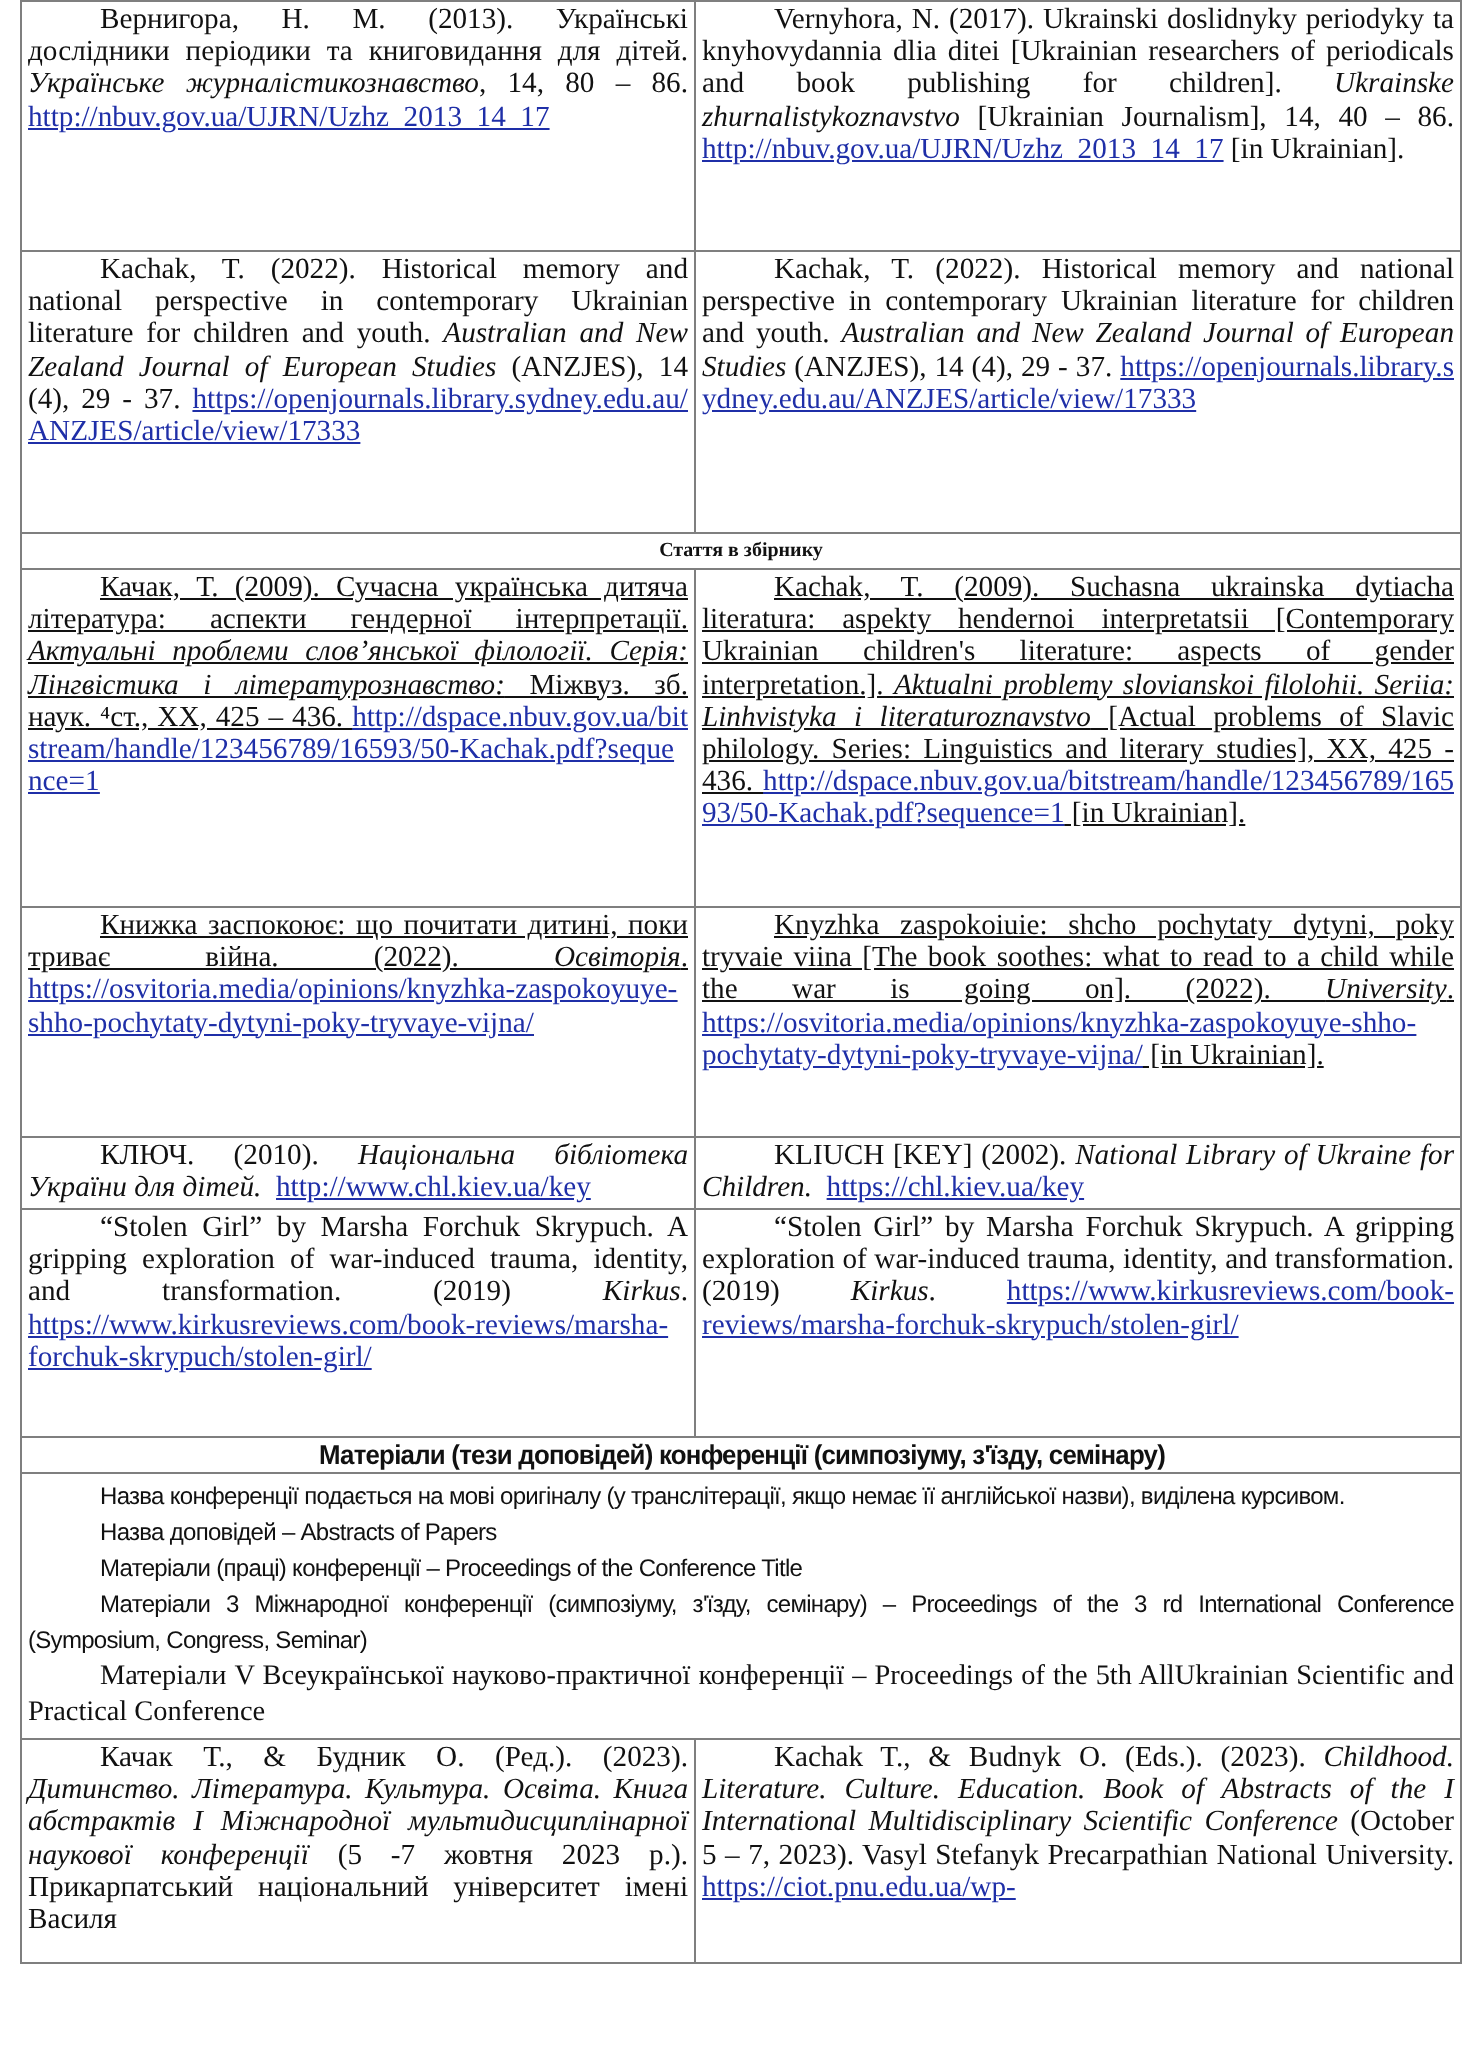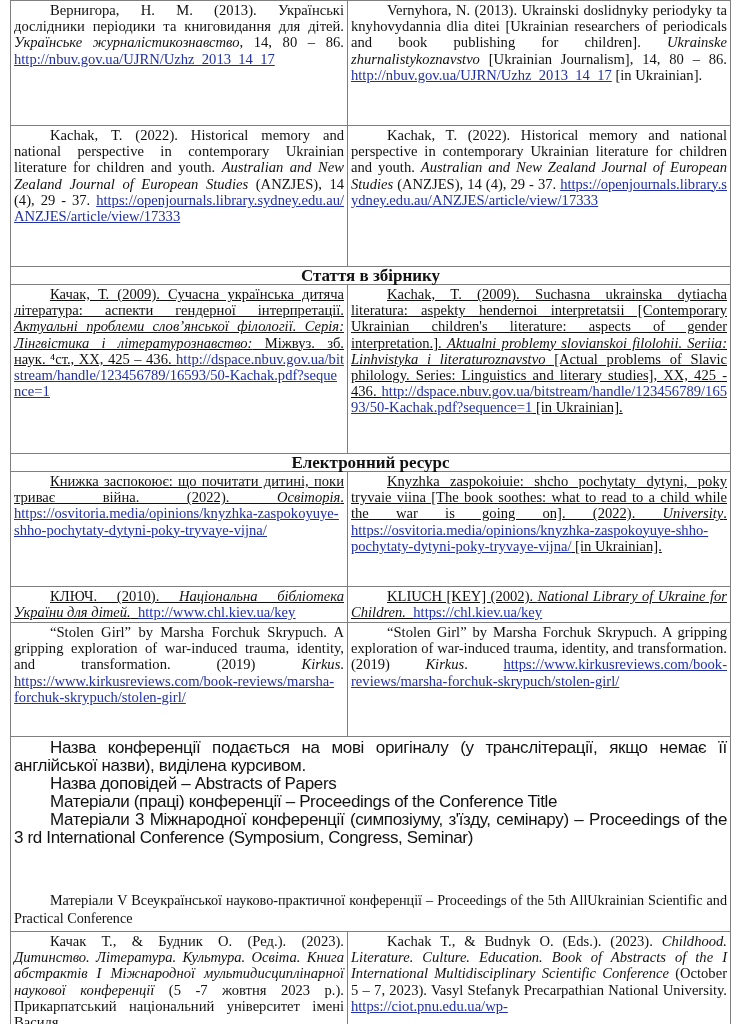--- a/index.html
+++ b/index.html
@@ -5,87 +5,87 @@
   html, body { margin: 0; padding: 0; background: #ffffff; }
   body { width: 737px; height: 1024px; overflow: hidden; position: relative;
          font-family: "Liberation Serif", "DejaVu Serif", serif; color: #111; }
   .page { position: absolute; left: 10px; top: 0; width: 721px; }
   table { border-collapse: collapse; width: 721px; table-layout: fixed; }
   td { border: 1px solid #7f7f7f; vertical-align: top; padding: 1px 3px 0 3px;
        font-size: 14.6px; line-height: 16.2px; text-align: justify; }
   td.left { width: 330px; margin-top: 12px; }
   td.right { width: 376px; }
   .ind { text-indent: 36px; }
-  .hdr { text-align: center; font-weight: bold; font-size: 17px; line-height: 17px; padding: 0; }
+  .hdr { text-align: center; font-weight: bold; font-size: 10px; line-height: 17px; padding: 0; }
   .hdr.narrow { font-family: "Liberation Sans", sans-serif; font-stretch: condensed; letter-spacing: -0.4px; font-size: 13.6px; transform: scaleX(0.95); }
   a { color: #1f2fa8; text-decoration: underline; }
   i { font-style: italic; }
   .notes p { margin: 0; text-indent: 36px; line-height: 18px; font-size: 14.2px; }
-  .notes p.cond { font-family: "Liberation Sans", sans-serif; font-size: 17px; letter-spacing: -0.35px; }
+  .notes p.cond { font-family: "Liberation Sans", sans-serif; font-size: 12px; letter-spacing: -0.35px; }
   .r1 td { height: 123px; }
   .r2 td { height: 139px; }
   .r3 td { height: 167px; text-decoration: underline; }
   .r4 td { height: 113px; text-decoration: underline; }
-  .r5 td { height: 34px; text-decoration: underline; }
+  .r5 td { height: 34px; }
   .r6 td { height: 112px; }
   .r7 td { height: 110px; }
 </style>
 </head>
 <body>
 
 <div class="page">
 <table>
 
   <tbody>
         <tr class="r1">
     <td class="left ind"><span>Вернигора, Н. М. (2013). Українські дослідники періодики та книговидання для дітей. </span><i>Українське журналістикознавство</i><span>, 14, 80 – 86. </span><a href="#">http://nbuv.gov.ua/UJRN/Uzhz_2013_14_17</a></td>
-    <td class="right ind"><span>Vernyhora, N. (2013). Ukrainski doslidnyky periodyky ta knyhovydannia dlia ditei [Ukrainian researchers of periodicals and book publishing for children]. </span><i>Ukrainske zhurnalistykoznavstvo</i><span> [Ukrainian Journalism], 14, 80 – 86. </span><a href="#">http://nbuv.gov.ua/UJRN/Uzhz_2013_14_17</a><span> [in Ukrainian].</span></td>
+    <td class="right ind"><span>Vernyhora, N. (2017). Ukrainski doslidnyky periodyky ta knyhovydannia dlia ditei [Ukrainian researchers of periodicals and book publishing for children]. </span><i>Ukrainske zhurnalistykoznavstvo</i><span> [Ukrainian Journalism], 14, 40 – 86. </span><a href="#">http://nbuv.gov.ua/UJRN/Uzhz_2013_14_17</a><span> [in Ukrainian].</span></td>
   </tr>
 
   <tr class="r2">
     <td class="left ind"><span>Kachak, T. (2022). Historical memory and national perspective in contemporary Ukrainian literature for children and youth. </span><i>Australian and New Zealand Journal of European Studies</i><span> (ANZJES), 14 (4), 29 - 37. </span><a style="word-break:break-all" href="#">https://openjournals.library.sydney.edu.au/ANZJES/article/view/17333</a></td>
     <td class="right ind"><span>Kachak, T. (2022). Historical memory and national perspective in contemporary Ukrainian literature for children and youth. </span><i>Australian and New Zealand Journal of European Studies</i><span> (ANZJES), 14 (4), 29 - 37. </span><a style="word-break:break-all" href="#">https://openjournals.library.sydney.edu.au/ANZJES/article/view/17333</a></td>
   </tr>
 
   <tr>
     <td colspan="2" class="hdr">Стаття в збірнику</td>
   </tr>
 
   <tr class="r3">
     <td class="left ind"><span>Качак, Т. (2009). Сучасна українська дитяча література: аспекти гендерної інтерпретації. </span><i>Актуальні проблеми слов’янської філології. Серія: Лінгвістика і літературознавство:</i><span> Міжвуз. зб. наук. ⁴ст., XX, 425 – 436. </span><a style="word-break:break-all" href="#">http://dspace.nbuv.gov.ua/bitstream/handle/123456789/16593/50-Kachak.pdf?sequence=1</a></td>
     <td class="right ind"><span>Kachak, T. (2009). Suchasna ukrainska dytiacha literatura: aspekty hendernoi interpretatsii [Contemporary Ukrainian children's literature: aspects of gender interpretation.]. </span><i>Aktualni problemy slovianskoi filolohii. Seriia: Linhvistyka i literaturoznavstvo</i><span> [Actual problems of Slavic philology. Series: Linguistics and literary studies], XX, 425 - 436. </span><a style="word-break:break-all" href="#">http://dspace.nbuv.gov.ua/bitstream/handle/123456789/16593/50-Kachak.pdf?sequence=1</a><span> [in Ukrainian].</span></td>
   </tr>
 
-  <tr>
-    <td colspan="2" class="hdr">Електронний ресурс</td>
-  </tr>
 
   <tr class="r4">
     <td class="left ind"><span>Книжка заспокоює: що почитати дитині, поки триває війна. (2022). </span><i>Освіторія</i><span>. </span><a href="#">https://osvitoria.media/opinions/knyzhka-zaspokoyuye-shho-pochytaty-dytyni-poky-tryvaye-vijna/</a></td>
     <td class="right ind"><span>Knyzhka zaspokoiuie: shcho pochytaty dytyni, poky tryvaie viina [The book soothes: what to read to a child while the war is going on]. (2022). </span><i>University</i><span>. </span><a href="#">https://osvitoria.media/opinions/knyzhka-zaspokoyuye-shho-pochytaty-dytyni-poky-tryvaye-vijna/</a><span> [in Ukrainian].</span></td>
   </tr>
 
   <tr class="r5">
     <td class="left ind"><span>КЛЮЧ. (2010). </span><i>Національна бібліотека України для дітей.</i><span style="white-space:pre">  </span><a href="#">http://www.chl.kiev.ua/key</a></td>
     <td class="right ind"><span>KLIUCH [KEY] (2002). </span><i>National Library of Ukraine for Children.</i><span style="white-space:pre">  </span><a href="#">https://chl.kiev.ua/key</a></td>
   </tr>
 
   <tr class="r6">
     <td class="left ind"><span>“Stolen Girl” by Marsha Forchuk Skrypuch. A gripping exploration of war-induced trauma, identity, and transformation. (2019) </span><i>Kirkus</i><span>. </span><a href="#">https://www.kirkusreviews.com/book-reviews/marsha-forchuk-skrypuch/stolen-girl/</a></td>
     <td class="right ind"><span>“Stolen Girl” by Marsha Forchuk Skrypuch.  A gripping exploration of war-induced trauma, identity, and transformation. (2019) </span><i>Kirkus</i><span>. </span><a href="#">https://www.kirkusreviews.com/book-reviews/marsha-forchuk-skrypuch/stolen-girl/</a></td>
   </tr>
 
+  <tr>
+    <td colspan="2" class="hdr narrow">Матеріали (тези доповідей) конференції (симпозіуму, з'їзду, семінару)</td>
+  </tr>
 
   <tr>
     <td colspan="2" class="notes" style="padding:2px 3px 4px 3px;">
       <p class="cond">Назва конференції подається на мові оригіналу (у транслітерації, якщо немає її англійської назви), виділена курсивом.</p>
       <p class="cond">Назва доповідей – Abstracts of Papers</p>
       <p class="cond">Матеріали (праці) конференції – Proceedings of the Conference Title</p>
       <p class="cond">Матеріали 3 Міжнародної конференції (симпозіуму, з'їзду, семінару) – Proceedings of the 3 rd International Conference (Symposium, Congress, Seminar)</p>
-      <p style="text-align:justify;margin-top:44px;">Матеріали V Всеукраїнської науково-практичної конференції – Proceedings of the 5th AllUkrainian Scientific and Practical Conference</p>
+      <p style="text-align:justify;">Матеріали V Всеукраїнської науково-практичної конференції – Proceedings of the 5th AllUkrainian Scientific and Practical Conference</p>
     </td>
   </tr>
 
   <tr class="r7">
     <td class="left ind"><span>Качак Т., &amp; Будник О. (Ред.). (2023). </span><i>Дитинство. Література. Культура. Освіта. Книга абстрактів І Міжнародної мультидисциплінарної наукової конференції</i><span> (5 -7 жовтня 2023 р.). Прикарпатський національний університет імені Василя</span></td>
     <td class="right ind"><span>Kachak T., &amp; Budnyk O. (Eds.). (2023). </span><i>Childhood. Literature. Culture. Education. Book of Abstracts of the I International Multidisciplinary Scientific Conference</i><span> (October  5 – 7, 2023). Vasyl Stefanyk Precarpathian National University. </span><a href="#">https://ciot.pnu.edu.ua/wp-</a></td>
   </tr>
 </tbody>
     </table>
 </div>

